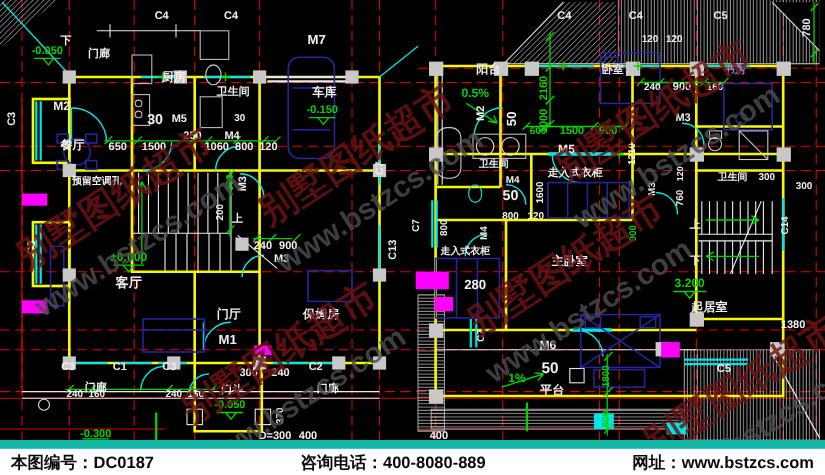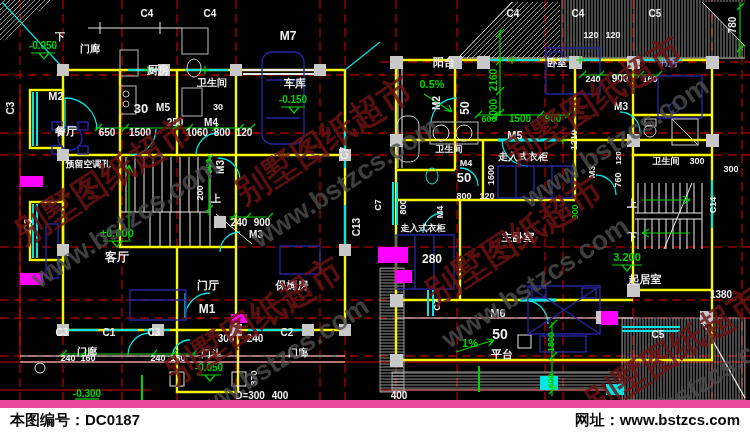--- a/index.html
+++ b/index.html
@@ -1,16 +1,16 @@
 <!DOCTYPE html>
 <html><head>
 <meta charset="utf-8">
 <style>
   html,body{margin:0;padding:0;background:#000;}
-  .stage{position:relative;width:750px;height:432px;background:#ec4899;overflow:hidden;
+  .stage{position:relative;width:750px;height:432px;background:#14b8a6;overflow:hidden;
          font-family:"Liberation Sans","DejaVu Sans",sans-serif;}
   svg{position:absolute;top:0;left:0;}
   svg text{font-family:"Liberation Sans","DejaVu Sans",sans-serif;font-weight:bold;}
   .tw{fill:#f0f0f0;}
   .tg{fill:#00d400;}
   .tn{fill:#8a8ad8;}
   .wmR{fill:#6e1313;opacity:.82;font-size:34px;}
   .wmG{fill:#4e4e4e;opacity:.8;font-size:27px;}
   .footer{position:absolute;left:0;bottom:0;width:750px;height:24px;background:#ffffff;
           display:flex;align-items:center;justify-content:space-between;box-sizing:border-box;
@@ -382,15 +382,16 @@
     <text class="wmG" x="0" y="0" transform="translate(540,290) rotate(-33)">www.bstzcs.com</text>
     <text class="wmR" x="0" y="0" transform="translate(600,110) rotate(-33)">别墅图纸超市</text>
     <text class="wmG" x="0" y="0" transform="translate(620,150) rotate(-33)">www.bstzcs.com</text>
     <text class="wmR" x="0" y="0" transform="translate(680,360) rotate(-33)">别墅图纸超市</text>
     <text class="wmG" x="0" y="0" transform="translate(700,395) rotate(-33)">www.bstzcs.com</text>
   </g>
 </svg>
 
 <div class="footer">
   <span>本图编号：DC0187</span>
+  <span>咨询电话：400-8080-889</span>
   <span>网址：www.bstzcs.com</span>
 </div>
 </div>
 
 </body></html>

